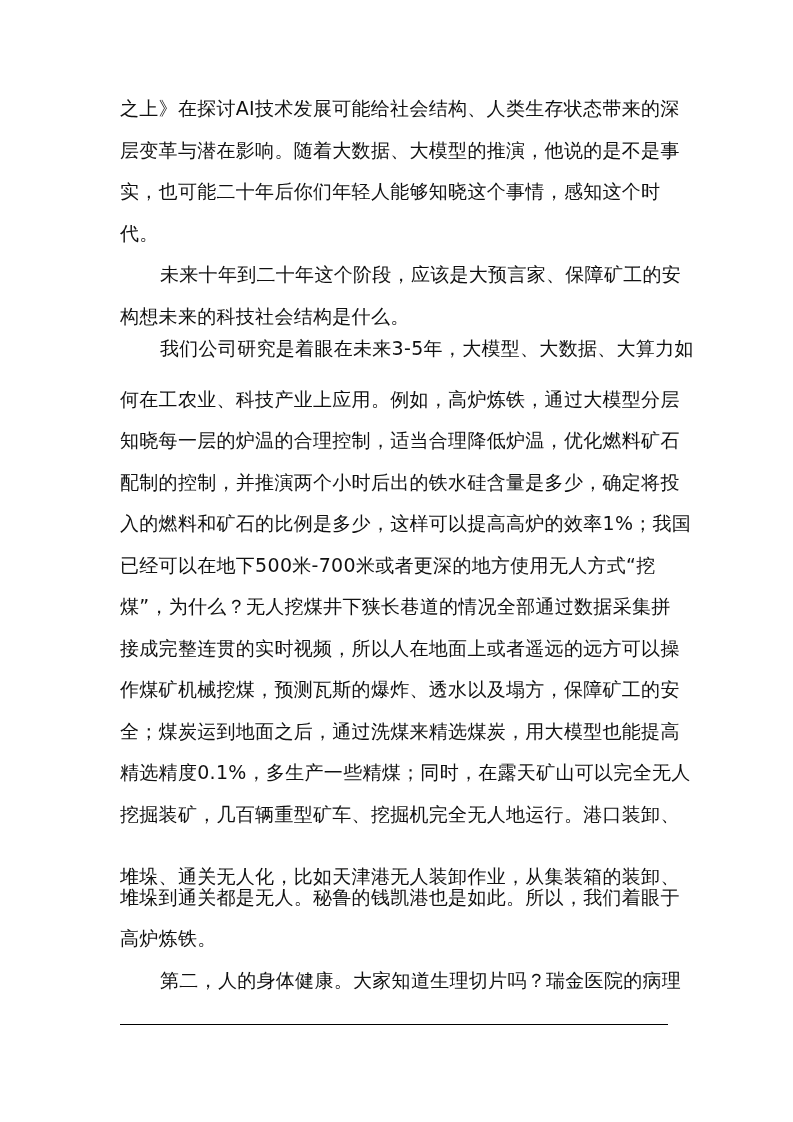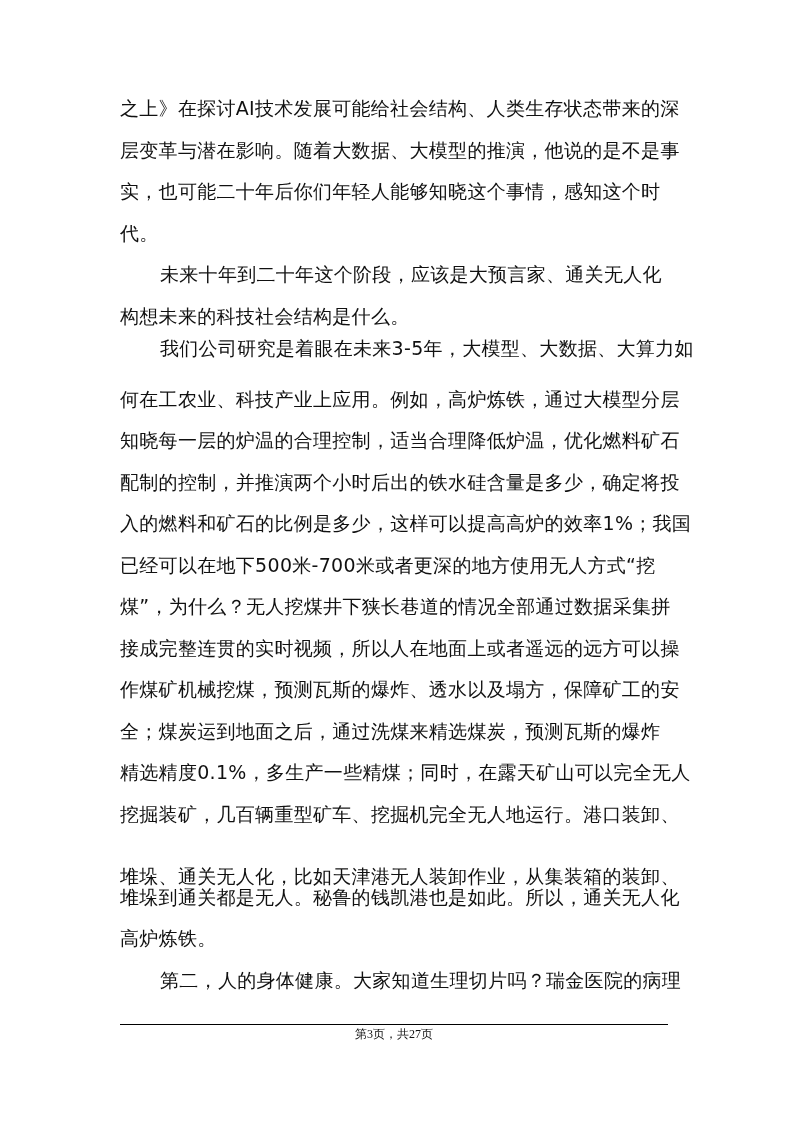--- a/index.html
+++ b/index.html
@@ -60,35 +60,34 @@
   </style>
 </head>
 <body>
 
 <div class="page">
   <div class="body-text">
     <div class="line" style="top:0px">之上》在探讨AI技术发展可能给社会结构、人类生存状态带来的深</div>
     <div class="line" style="top:41.5px">层变革与潜在影响。随着大数据、大模型的推演，他说的是不是事</div>
     <div class="line" style="top:83px">实，也可能二十年后你们年轻人能够知晓这个事情，感知这个时</div>
     <div class="line" style="top:124.5px">代。</div>
-    <div class="line" style="top:166px; left:40px">未来十年到二十年这个阶段，应该是大预言家、通关无人化</div>
+    <div class="line" style="top:166px; left:40px">未来十年到二十年这个阶段，应该是大预言家、保障矿工的安</div>
     <div class="line" style="top:207.5px">构想未来的科技社会结构是什么。</div>
     <div class="line" style="top:240px; left:40px">我们公司研究是着眼在未来3-5年，大模型、大数据、大算力如</div>
     <div class="line" style="top:290.5px">何在工农业、科技产业上应用。例如，高炉炼铁，通过大模型分层</div>
     <div class="line" style="top:332px">知晓每一层的炉温的合理控制，适当合理降低炉温，优化燃料矿石</div>
     <div class="line" style="top:373.5px">配制的控制，并推演两个小时后出的铁水硅含量是多少，确定将投</div>
     <div class="line" style="top:415px">入的燃料和矿石的比例是多少，这样可以提高高炉的效率1%；我国</div>
     <div class="line" style="top:456.5px">已经可以在地下500米-700米或者更深的地方使用无人方式“挖</div>
     <div class="line" style="top:498px">煤”，为什么？无人挖煤井下狭长巷道的情况全部通过数据采集拼</div>
     <div class="line" style="top:539.5px">接成完整连贯的实时视频，所以人在地面上或者遥远的远方可以操</div>
     <div class="line" style="top:581px">作煤矿机械挖煤，预测瓦斯的爆炸、透水以及塌方，保障矿工的安</div>
-    <div class="line" style="top:622.5px">全；煤炭运到地面之后，通过洗煤来精选煤炭，预测瓦斯的爆炸</div>
+    <div class="line" style="top:622.5px">全；煤炭运到地面之后，通过洗煤来精选煤炭，用大模型也能提高</div>
     <div class="line" style="top:664px">精选精度0.1%，多生产一些精煤；同时，在露天矿山可以完全无人</div>
     <div class="line" style="top:705.5px">挖掘装矿，几百辆重型矿车、挖掘机完全无人地运行。港口装卸、</div>
     <div class="line" style="top:768px">堆垛、通关无人化，比如天津港无人装卸作业，从集装箱的装卸、</div>
-    <div class="line" style="top:788.5px">堆垛到通关都是无人。秘鲁的钱凯港也是如此。所以，通关无人化</div>
+    <div class="line" style="top:788.5px">堆垛到通关都是无人。秘鲁的钱凯港也是如此。所以，我们着眼于</div>
     <div class="line" style="top:830px">高炉炼铁。</div>
     <div class="line" style="top:871.5px; left:40px">第二，人的身体健康。大家知道生理切片吗？瑞金医院的病理</div>
   </div>
 
   <div class="footer-rule"></div>
-  <div class="footer-text">第3页，共27页</div>
 </div>
 
 </body></html>

